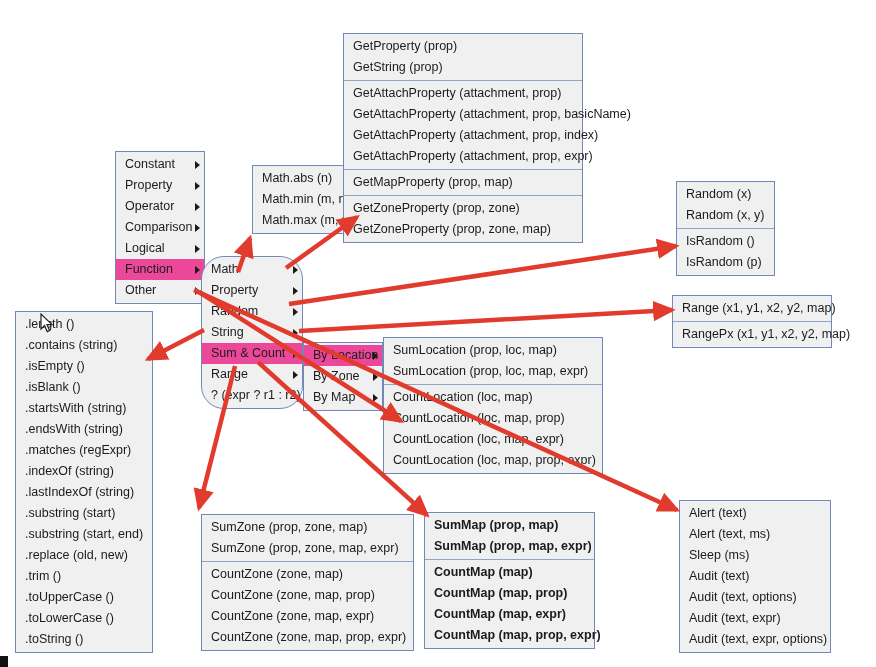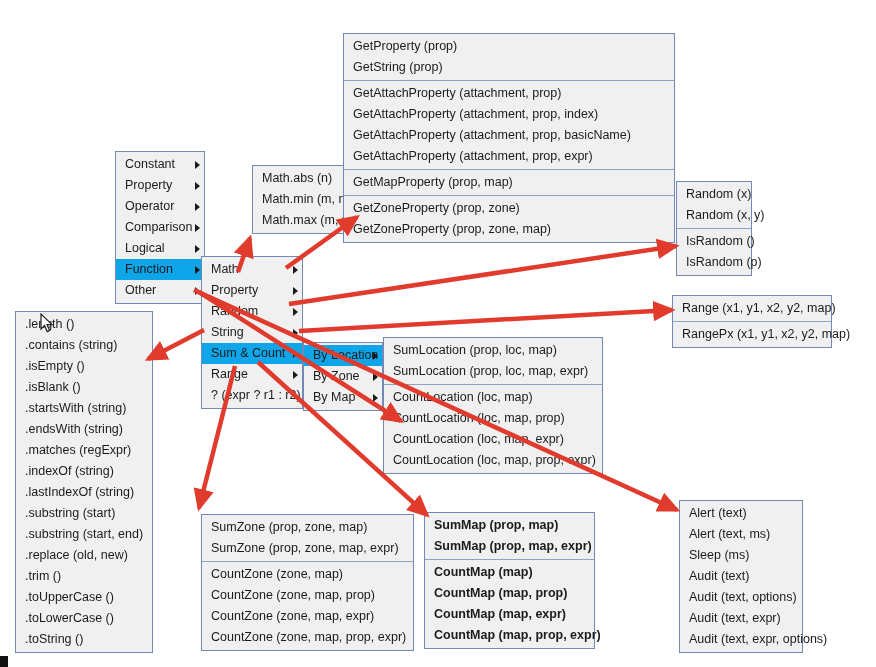--- a/index.html
+++ b/index.html
@@ -1,20 +1,20 @@
 <!DOCTYPE html>
 <html><head>
 <meta charset="utf-8">
 <style>
   html,body{margin:0;padding:0;background:#fff;}
   #canvas{position:relative;width:876px;height:667px;background:#ffffff;overflow:hidden;
           font-family:"Liberation Sans",sans-serif;font-size:12.5px;color:#1b1b1b;}
   .menu{position:absolute;background:#f0f0f0;border:1px solid #7289b8;padding:2px 0;box-sizing:border-box;}
   .mi{position:relative;height:21px;line-height:21px;padding:0 16px 0 9px;white-space:nowrap;}
-  .mi.sel{background:#0ea5e9;}
+  .mi.sel{background:#ec4899;}
   .lab{display:inline-block;}
   .subarrow{position:absolute;right:4px;top:50%;margin-top:-4px;width:0;height:0;
             border-left:5px solid #1b1b1b;border-top:4px solid transparent;border-bottom:4px solid transparent;}
   .sep{border-top:1px solid #8fa3c4;margin:2px 0;height:0;}
   #arrow-layer{position:absolute;left:0;top:0;z-index:50;pointer-events:none;}
   #mouse-cursor{position:absolute;z-index:60;pointer-events:none;}
   #corner-mark{position:absolute;left:0;top:656px;width:8px;height:11px;background:#111;z-index:5;}
 </style>
 </head>
 <body>
@@ -30,46 +30,46 @@
       <div class="mi sel"><span class="lab">Function</span><span class="subarrow"></span></div>
       <div class="mi"><span class="lab">Other</span><span class="subarrow"></span></div>
     </div>
 
   <div class="menu" style="left:220px;top:165px;width:108px;margin-left:32px;">
       <div class="mi"><span class="lab">Math.abs (n)</span></div>
       <div class="mi"><span class="lab">Math.min (m, n)</span></div>
       <div class="mi"><span class="lab">Math.max (m, n)</span></div>
     </div>
 
-  <div class="menu" style="left:343px;top:33px;width:332px;text-decoration:underline;">
+  <div class="menu" style="left:343px;top:33px;width:240px;text-decoration:underline;">
       <div class="mi"><span class="lab">GetProperty (prop)</span></div>
       <div class="mi"><span class="lab">GetString (prop)</span></div>
       <div class="sep"></div>
       <div class="mi"><span class="lab">GetAttachProperty (attachment, prop)</span></div>
+      <div class="mi"><span class="lab">GetAttachProperty (attachment, prop, basicName)</span></div>
       <div class="mi"><span class="lab">GetAttachProperty (attachment, prop, index)</span></div>
-      <div class="mi"><span class="lab">GetAttachProperty (attachment, prop, basicName)</span></div>
       <div class="mi"><span class="lab">GetAttachProperty (attachment, prop, expr)</span></div>
       <div class="sep"></div>
       <div class="mi"><span class="lab">GetMapProperty (prop, map)</span></div>
       <div class="sep"></div>
       <div class="mi"><span class="lab">GetZoneProperty (prop, zone)</span></div>
       <div class="mi"><span class="lab">GetZoneProperty (prop, zone, map)</span></div>
     </div>
 
-  <div class="menu" style="left:201px;top:256px;width:102px;">
+  <div class="menu" style="left:201px;top:256px;width:102px;border-radius:23px;">
       <div class="mi"><span class="lab">Math</span><span class="subarrow"></span></div>
       <div class="mi"><span class="lab">Property</span><span class="subarrow"></span></div>
       <div class="mi"><span class="lab">Random</span><span class="subarrow"></span></div>
       <div class="mi"><span class="lab">String</span><span class="subarrow"></span></div>
       <div class="mi sel"><span class="lab">Sum &amp; Count</span><span class="subarrow"></span></div>
       <div class="mi"><span class="lab">Range</span><span class="subarrow"></span></div>
       <div class="mi"><span class="lab">? (expr ? r1 : r2)</span></div>
     </div>
 
-  <div class="menu" style="left:676px;top:181px;width:76px;">
+  <div class="menu" style="left:676px;top:181px;width:99px;">
       <div class="mi"><span class="lab">Random (x)</span></div>
       <div class="mi"><span class="lab">Random (x, y)</span></div>
       <div class="sep"></div>
       <div class="mi"><span class="lab">IsRandom ()</span></div>
       <div class="mi"><span class="lab">IsRandom (p)</span></div>
     </div>
 
   <div class="menu" style="left:672px;top:295px;width:160px;">
       <div class="mi"><span class="lab">Range (x1, y1, x2, y2, map)</span></div>
       <div class="sep"></div>
@@ -124,21 +124,21 @@
   <div class="menu" style="left:424px;top:512px;width:171px;font-weight:bold;">
       <div class="mi"><span class="lab">SumMap (prop, map)</span></div>
       <div class="mi"><span class="lab">SumMap (prop, map, expr)</span></div>
       <div class="sep"></div>
       <div class="mi"><span class="lab">CountMap (map)</span></div>
       <div class="mi"><span class="lab">CountMap (map, prop)</span></div>
       <div class="mi"><span class="lab">CountMap (map, expr)</span></div>
       <div class="mi"><span class="lab">CountMap (map, prop, expr)</span></div>
     </div>
 
-  <div class="menu" style="left:679px;top:500px;width:124px;">
+  <div class="menu" style="left:679px;top:500px;width:152px;">
       <div class="mi"><span class="lab">Alert (text)</span></div>
       <div class="mi"><span class="lab">Alert (text, ms)</span></div>
       <div class="mi"><span class="lab">Sleep (ms)</span></div>
       <div class="mi"><span class="lab">Audit (text)</span></div>
       <div class="mi"><span class="lab">Audit (text, options)</span></div>
       <div class="mi"><span class="lab">Audit (text, expr)</span></div>
       <div class="mi"><span class="lab">Audit (text, expr, options)</span></div>
     </div>
 
   <svg id="arrow-layer" width="876" height="667" viewBox="0 0 876 667">

